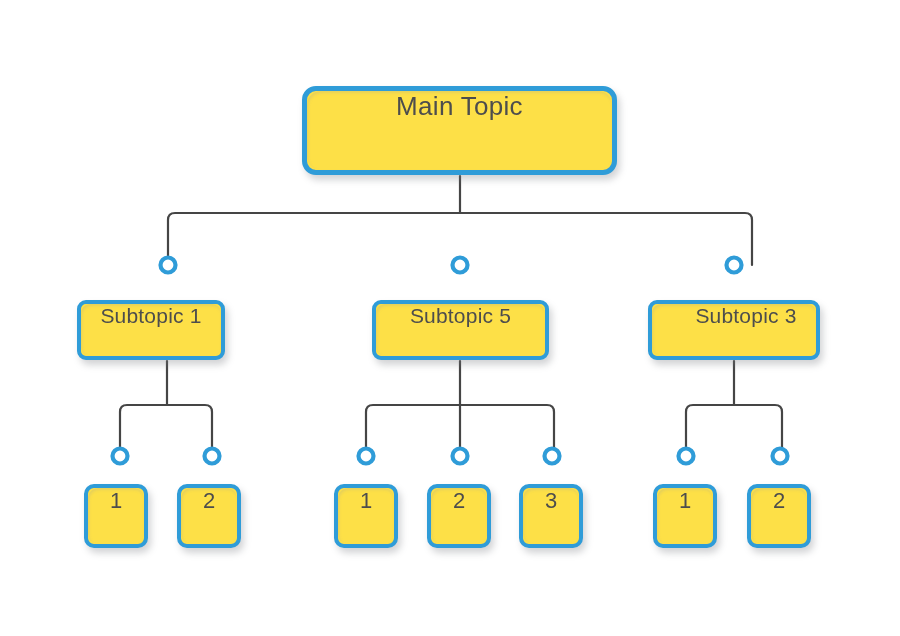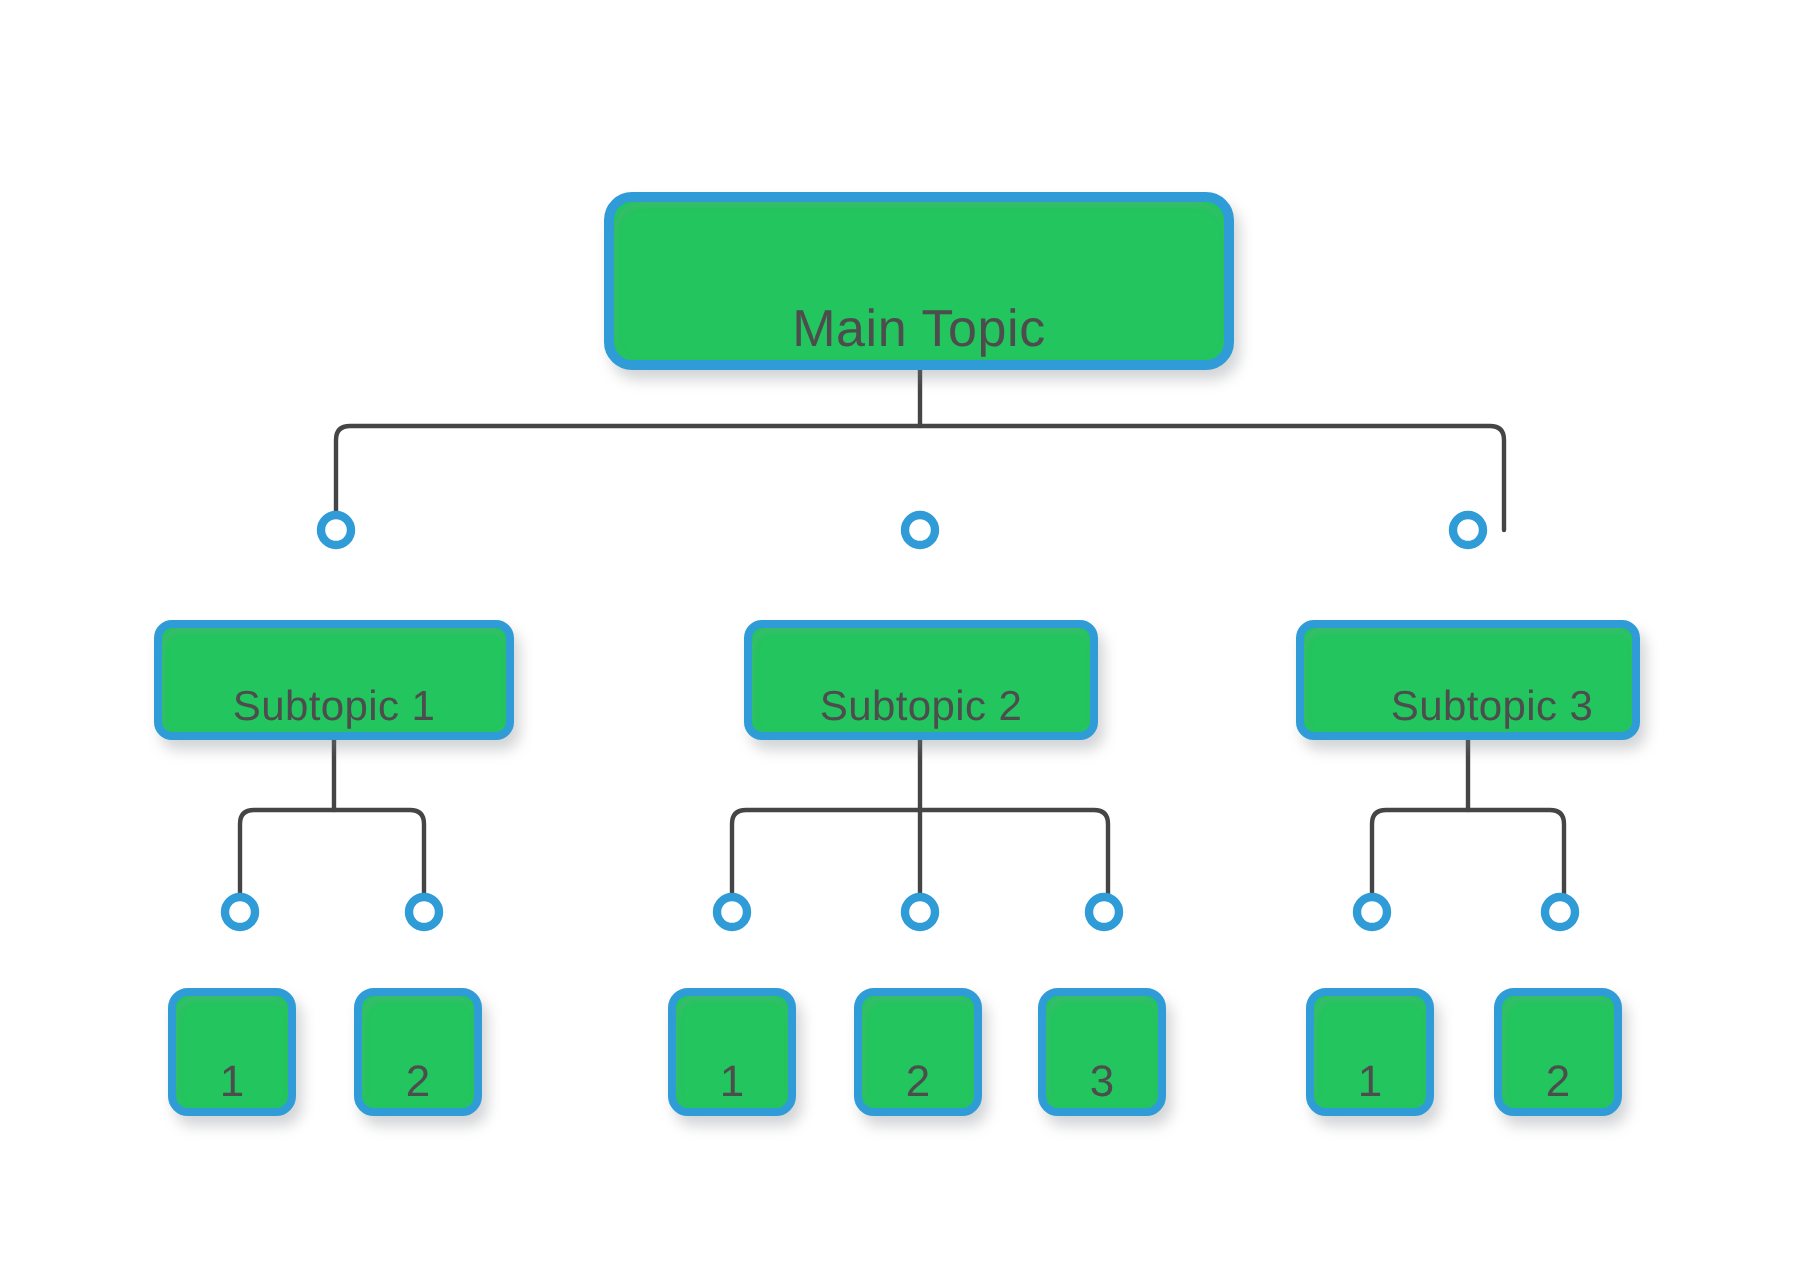--- a/index.html
+++ b/index.html
@@ -24,47 +24,46 @@
     top: 0;
     width: 900px;
     height: 636px;
     pointer-events: none;
   }
 
   
   .node {
     position: absolute;
     box-sizing: border-box;
-    background: #22c55e;
+    background: #fde047;
     border-style: solid;
     border-color: #2f9cd8;
     display: flex;
-    align-items: flex-end;
+    align-items: flex-start;
     justify-content: center;
     color: #4d4d4d;
     text-align: center;
     white-space: nowrap;
-    margin-top: 10px;
   }
 
   .node-root {
     left: 302px;
     top: 86px;
     width: 315px;
     height: 89px;
     border-width: 5px;
     border-radius: 14px;
     font-size: 26px;
     letter-spacing: 0.3px;
     box-shadow: 3px 5px 7px rgba(120,125,130,0.33);
   }
 
   .node-branch {
     top: 300px;
-    width: 180px;
+    width: 148px;
     height: 60px;
     border-width: 4px;
     border-radius: 9px;
     font-size: 21px;
     letter-spacing: 0.2px;
     box-shadow: 3px 5px 7px rgba(120,125,130,0.33);
   }
   .branch-0 { left: 77px; }
   .branch-1 { left: 372px; width: 177px; }
   .branch-2 { left: 648px; width: 172px; padding-left: 24px; }
@@ -131,21 +130,21 @@
   </svg>
 
   <div class="node node-root">
     <span>Main Topic</span>
   </div>
 
   <div class="node node-branch branch-0">
     <span>Subtopic 1</span>
   </div>
   <div class="node node-branch branch-1">
-    <span>Subtopic 2</span>
+    <span>Subtopic 5</span>
   </div>
   <div class="node node-branch branch-2">
     <span>Subtopic 3</span>
   </div>
 
   <div class="node node-leaf" style="left:84px;">
     <span>1</span>
   </div>
   <div class="node node-leaf" style="left:177px;">
     <span>2</span>

